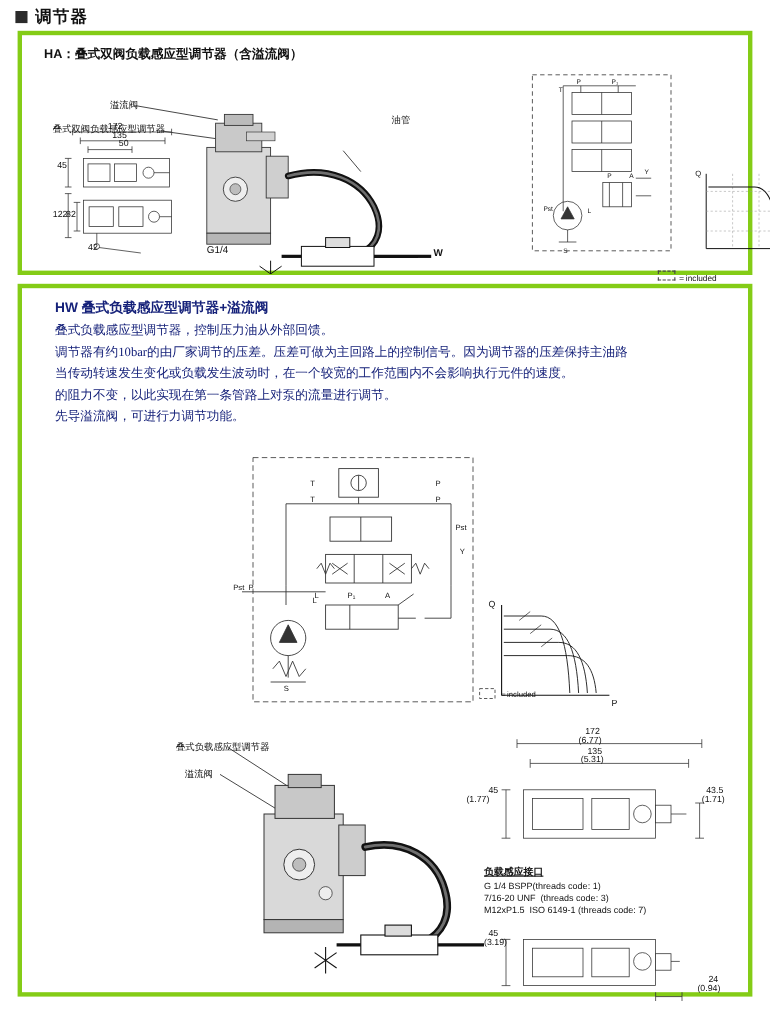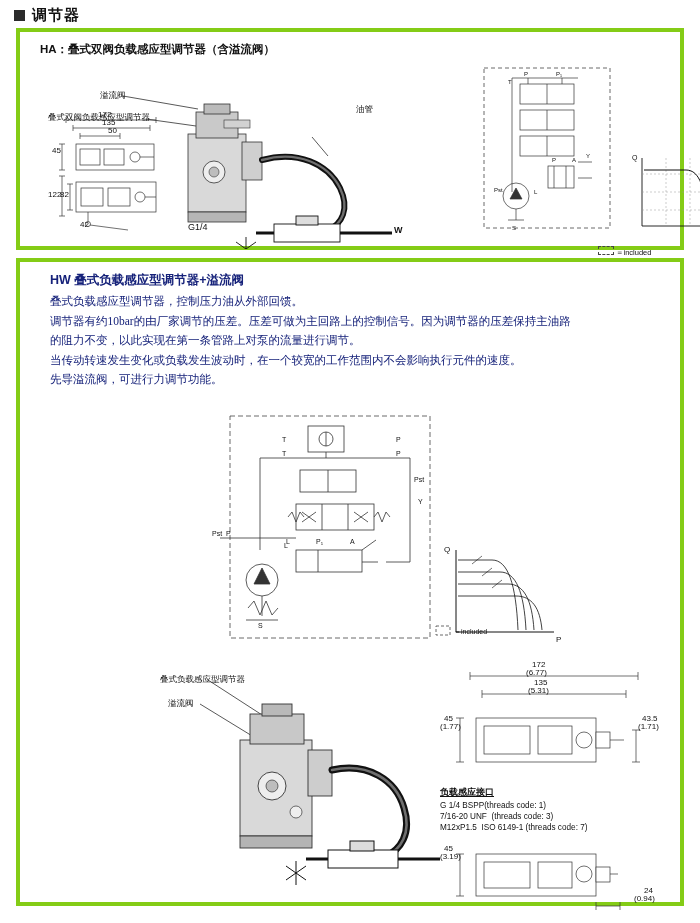--- a/index.html
+++ b/index.html
@@ -218,22 +218,22 @@
 
     <span class="lbl" style="left:596px; top:216px; font-size:7.5px;">＝included</span>
     <div class="dash-box" style="left:578px; top:214px; width:16px; height:9px;"></div>
   </div>
 
   <div class="panel" id="panel-hw">
     <div class="hw-head">HW 叠式负载感应型调节器+溢流阀</div>
     <div class="hw-body">
       <p>叠式负载感应型调节器，控制压力油从外部回馈。</p>
       <p>调节器有约10bar的由厂家调节的压差。压差可做为主回路上的控制信号。因为调节器的压差保持主油路</p>
+      <p>当传动转速发生变化或负载发生波动时，在一个较宽的工作范围内不会影响执行元件的速度。</p>
       <p>的阻力不变，以此实现在第一条管路上对泵的流量进行调节。</p>
-      <p>当传动转速发生变化或负载发生波动时，在一个较宽的工作范围内不会影响执行元件的速度。</p>
       <p>先导溢流阀，可进行力调节功能。</p>
     </div>
 
     <svg width="400" height="240" style="position:absolute;left:180px;top:150px;">
       <rect x="30" y="4" width="200" height="222" fill="none" stroke="#444" stroke-width="0.8" stroke-dasharray="5,3"></rect>
       <g stroke="#333" stroke-width="0.8" fill="none">
 
         <rect x="108" y="14" width="36" height="26"></rect>
         <circle cx="126" cy="27" r="7"></circle>
         <line x1="126" y1="20" x2="126" y2="34"></line>
@@ -365,21 +365,21 @@
         <line x1="194" y1="70" x2="202" y2="70"></line>
         <line x1="194" y1="102" x2="202" y2="102"></line>
       </g>
     </svg>
 
     <span class="lbl" style="left:512px; top:398px;">172</span>
     <span class="lbl" style="left:506px; top:406px;">(6.77)</span>
     <span class="lbl" style="left:514px; top:416px;">135</span>
     <span class="lbl" style="left:508px; top:424px;">(5.31)</span>
     <span class="lbl" style="left:424px; top:452px;">45</span>
-    <span class="lbl" style="left:420px; top:460px;">(1.77)</span>
+    <span class="lbl" style="left:404px; top:460px;">(1.77)</span>
     <span class="lbl" style="left:622px; top:452px;">43.5</span>
     <span class="lbl" style="left:618px; top:460px;">(1.71)</span>
 
     <div class="spec-title" style="left:420px; top:524px;">负载感应接口</div>
     <div class="spec" style="left:420px; top:538px;">G 1/4 BSPP(threads code: 1)</div>
     <div class="spec" style="left:420px; top:549px;">7/16-20 UNF  (threads code: 3)</div>
     <div class="spec" style="left:420px; top:560px;">M12xP1.5  ISO 6149-1 (threads code: 7)</div>
 
     <svg width="230" height="90" style="position:absolute;left:418px;top:578px;">
       <g stroke="#333" fill="none" stroke-width="0.7">

